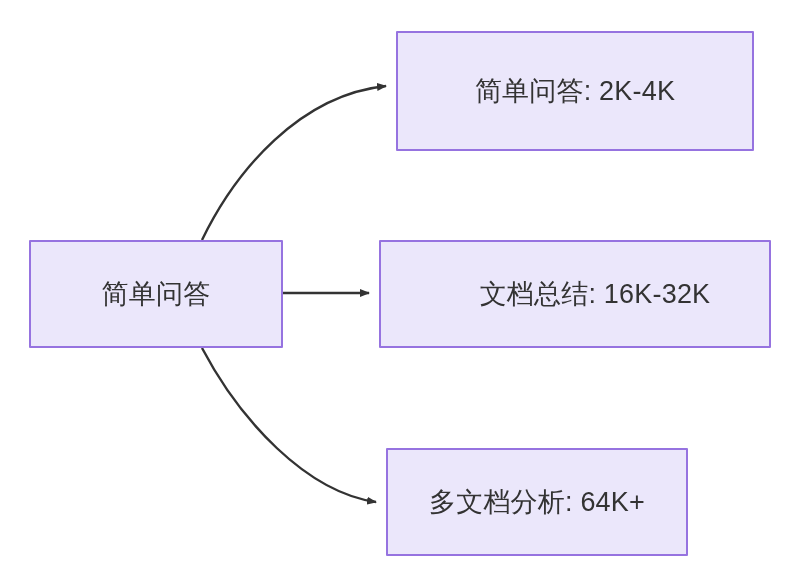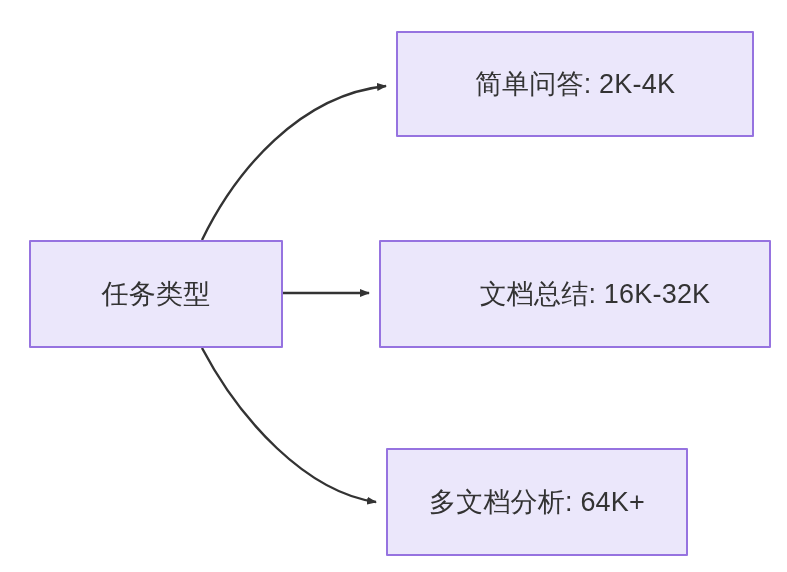--- a/index.html
+++ b/index.html
@@ -40,21 +40,21 @@
     font-size: 27px;
     line-height: 1.2;
     letter-spacing: 0.2px;
     white-space: nowrap;
   }
   .node-label {
     display: block;
     padding: 0 6px;
   }
   #node-root      { left: 29px;  top: 240px; width: 254px; height: 108px; }
-  #node-simple-qa { left: 396px; top: 31px;  width: 358px; height: 106px; }
+  #node-simple-qa { left: 396px; top: 31px;  width: 358px; height: 120px; }
   #node-doc-sum   { left: 379px; top: 240px; width: 392px; height: 108px; padding-left: 40px; }
   #node-multi-doc { left: 386px; top: 448px; width: 302px; height: 108px; }
 </style>
 </head>
 <body>
 
 <div id="canvas">
 
   <svg id="edges" viewBox="0 0 787 572" width="787" height="572" xmlns="http://www.w3.org/2000/svg">
     <defs>
@@ -64,21 +64,21 @@
     </defs>
 
     <path d="M 202,240 C 236,170 300,95 386,86" fill="none" stroke="#333333" stroke-width="2.4" marker-end="url(#arrowhead)"></path>
 
     <path d="M 283,293 L 369,293" fill="none" stroke="#333333" stroke-width="2.4" marker-end="url(#arrowhead)"></path>
 
     <path d="M 202,348 C 240,420 306,492 376,502" fill="none" stroke="#333333" stroke-width="2.4" marker-end="url(#arrowhead)"></path>
   </svg>
 
   <div class="node" id="node-root">
-    <span class="node-label">任务类型</span>
+    <span class="node-label">简单问答</span>
   </div>
 
   <div class="node" id="node-simple-qa">
     <span class="node-label">简单问答: 2K-4K</span>
   </div>
 
   <div class="node" id="node-doc-sum">
     <span class="node-label">文档总结: 16K-32K</span>
   </div>
 

